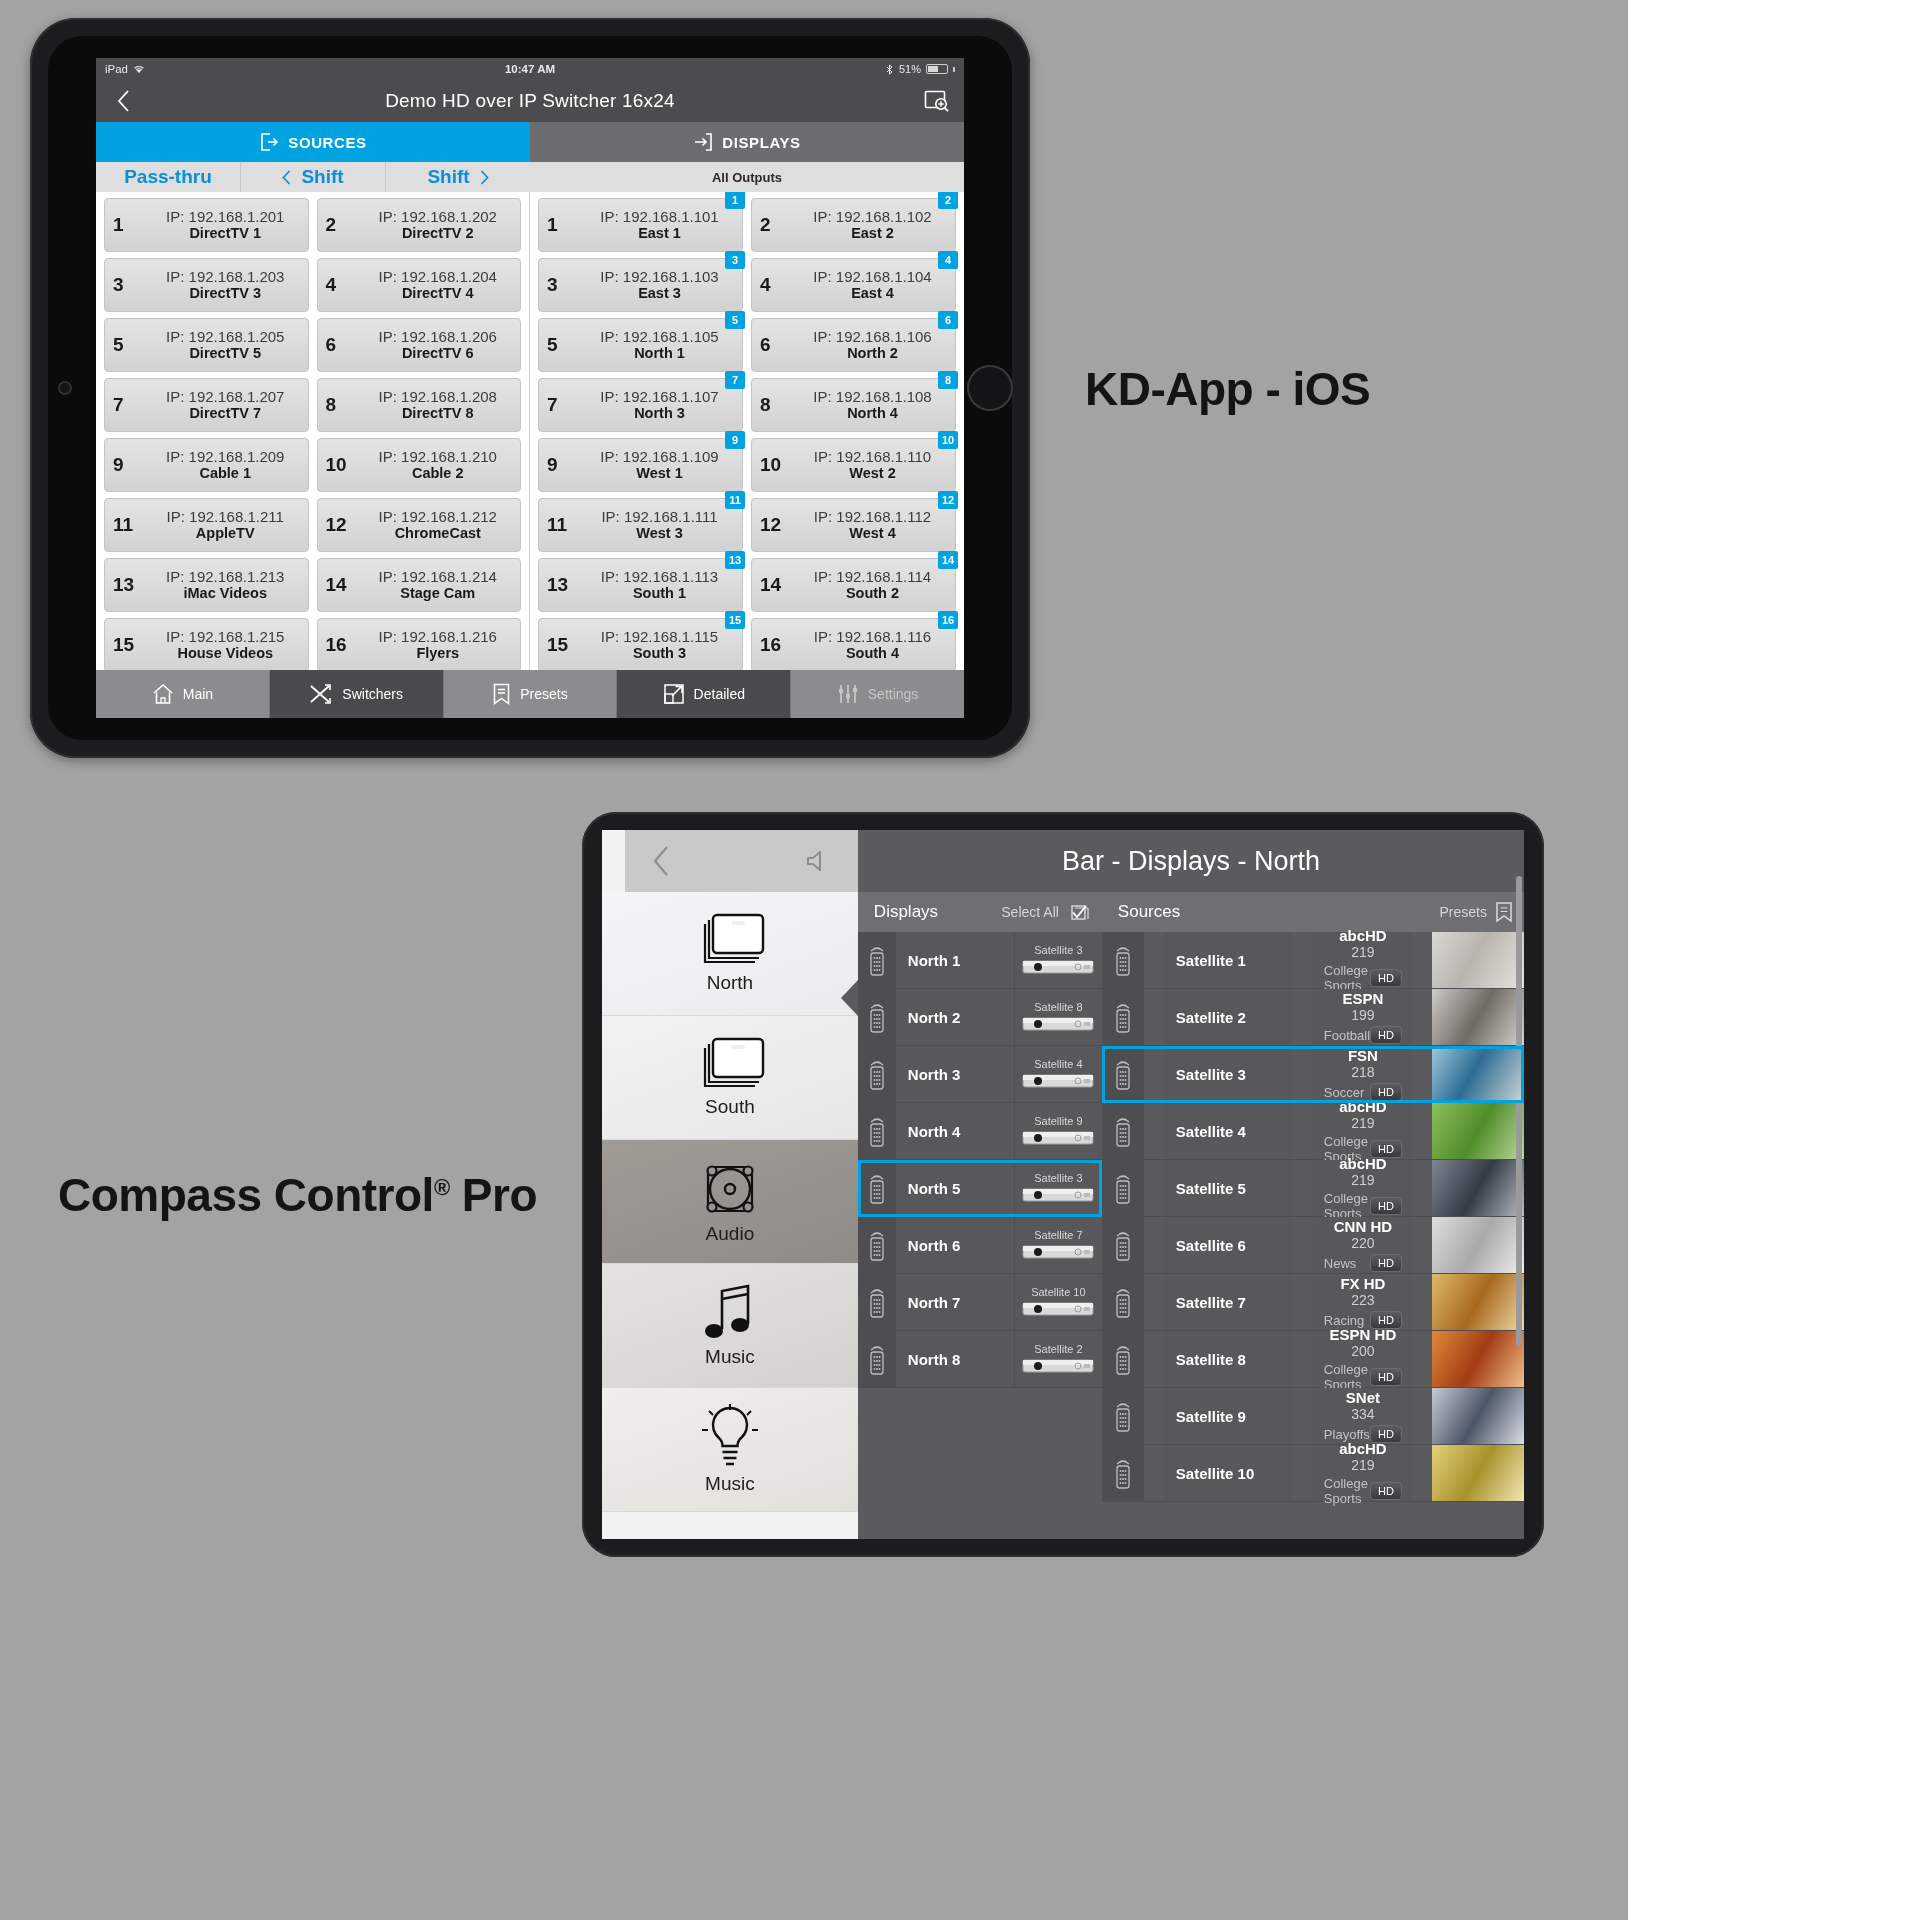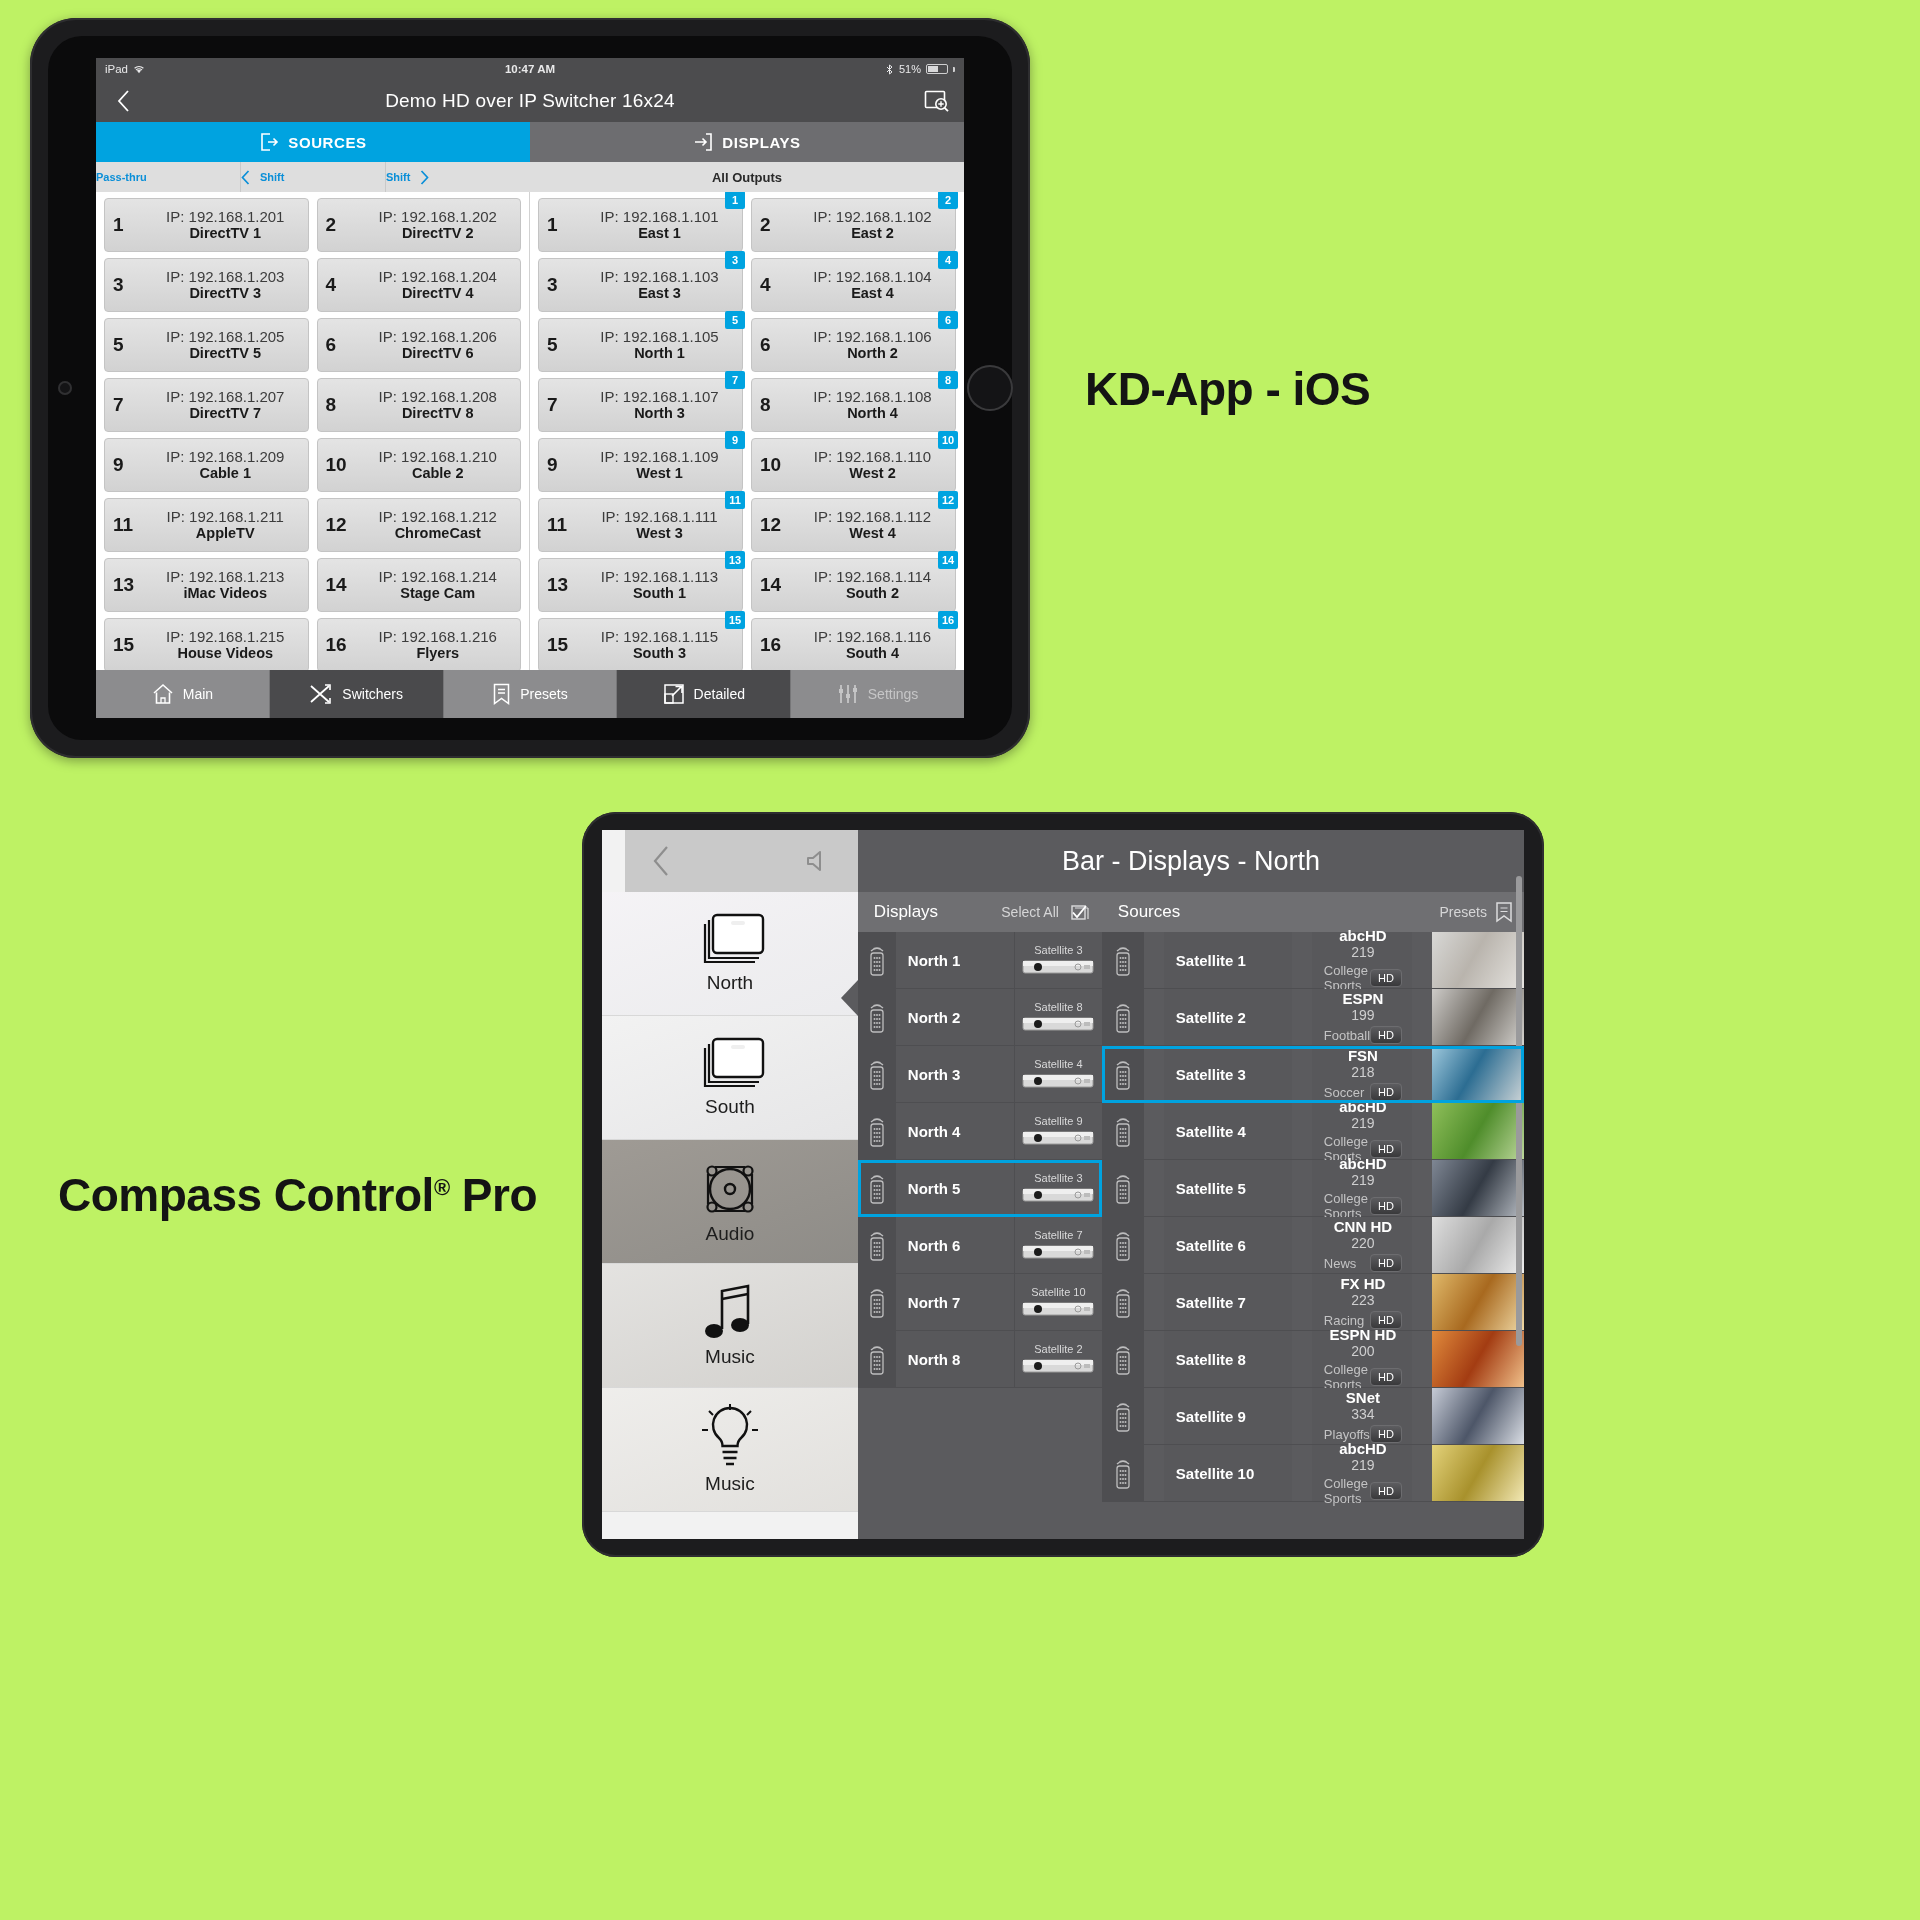--- a/index.html
+++ b/index.html
@@ -1,17 +1,17 @@
 <!DOCTYPE html>
 <html><head>
 <meta charset="utf-8">
 <style>
   * { box-sizing: border-box; margin:0; padding:0; }
   html,body { width:1920px; height:1920px; background:#ffffff; font-family:"Liberation Sans", sans-serif; }
-  #root { position:relative; width:1920px; height:1920px; overflow:hidden; background:#bef264; }
+  #root { position:relative; width:1628px; height:1920px; overflow:hidden; background:#a3a3a3; }
 
   
   .ipad1 {
     position:absolute; left:30px; top:18px; width:1000px; height:740px;
     background:#1c1c1e; border-radius:46px;
     box-shadow:0 0 0 2px #2e2e30 inset, 0 3px 12px rgba(0,0,0,.35);
   }
   .ipad1 .bezel-inner{
     position:absolute; left:18px; top:18px; right:18px; bottom:18px;
     border-radius:34px; background:#0b0b0c;
@@ -48,22 +48,22 @@
 
   
   .seg{ display:flex; height:40px; }
   .seg .s{ flex:1; display:flex; align-items:center; justify-content:center; gap:9px;
     color:#fff; font-weight:bold; font-size:15px; letter-spacing:.6px; }
   .seg .s.active{ background:#00a3e0; }
   .seg .s.idle{ background:#6d6d70; }
 
   
   .subrow{ display:flex; height:30px; background:#dedede; }
-  .subbtn{ flex:1; display:flex; align-items:center; 
-    color:#0a8fd8; font-size:11px; font-weight:bold; border-right:1px solid #c9c9c9; gap:10px;}
+  .subbtn{ flex:1; display:flex; align-items:center; justify-content:center;
+    color:#0a8fd8; font-size:19px; font-weight:bold; border-right:1px solid #c9c9c9; gap:10px;}
   .subbtn:last-child{border-right:none;}
   .suboutputs{ flex:1; display:flex; align-items:center; justify-content:center; font-size:13px;
     color:#2a2a2a; font-weight:bold; background:#dedede; }
 
   .panes{ display:flex; height:calc(660px - 22px - 42px - 40px - 30px - 48px); }
   .pane{ width:50%; padding:6px 8px 0 8px; overflow:hidden; position:relative; }
   .pane.left{ border-right:1px solid #d2d2d2; }
   .grid2{ display:grid; grid-template-columns:1fr 1fr; gap:6px 8px;}
   .cell{ position:relative; }
   .card{

